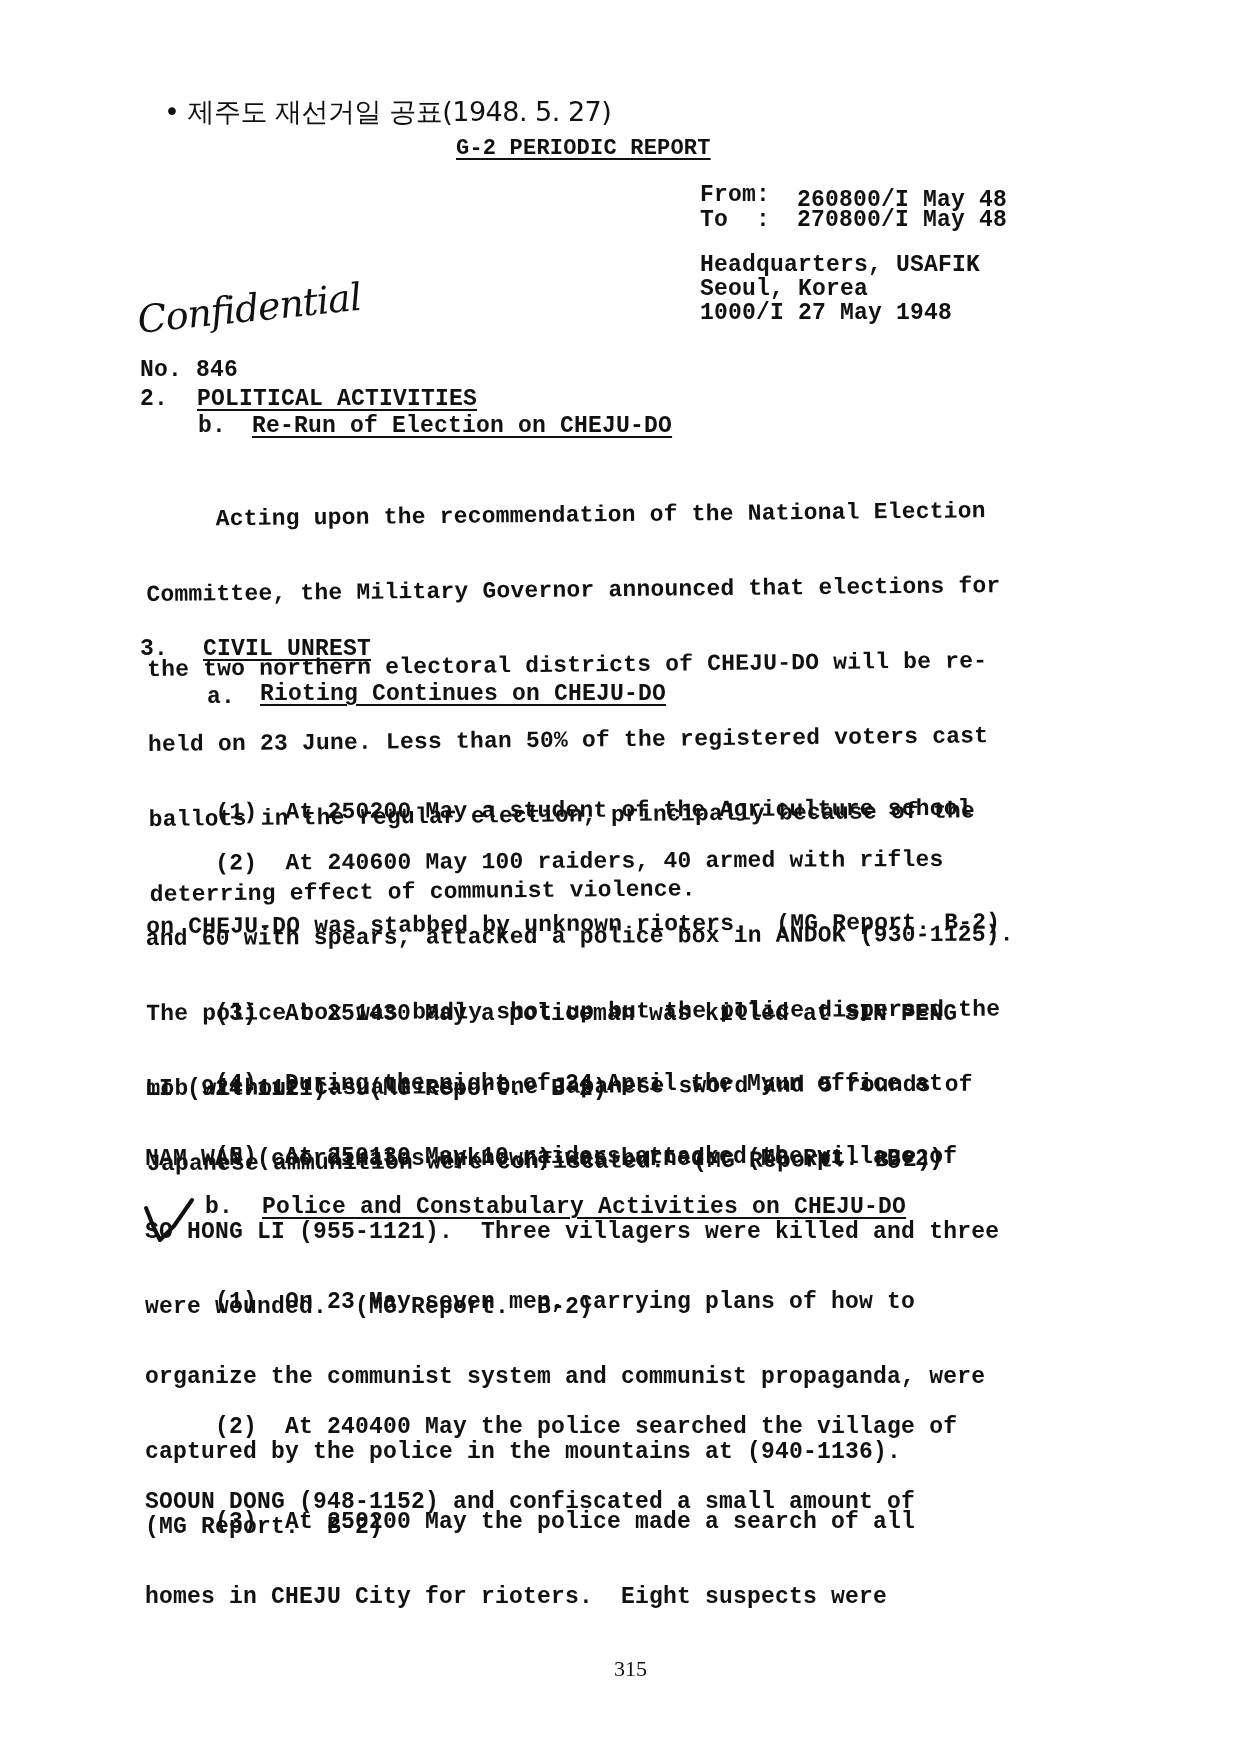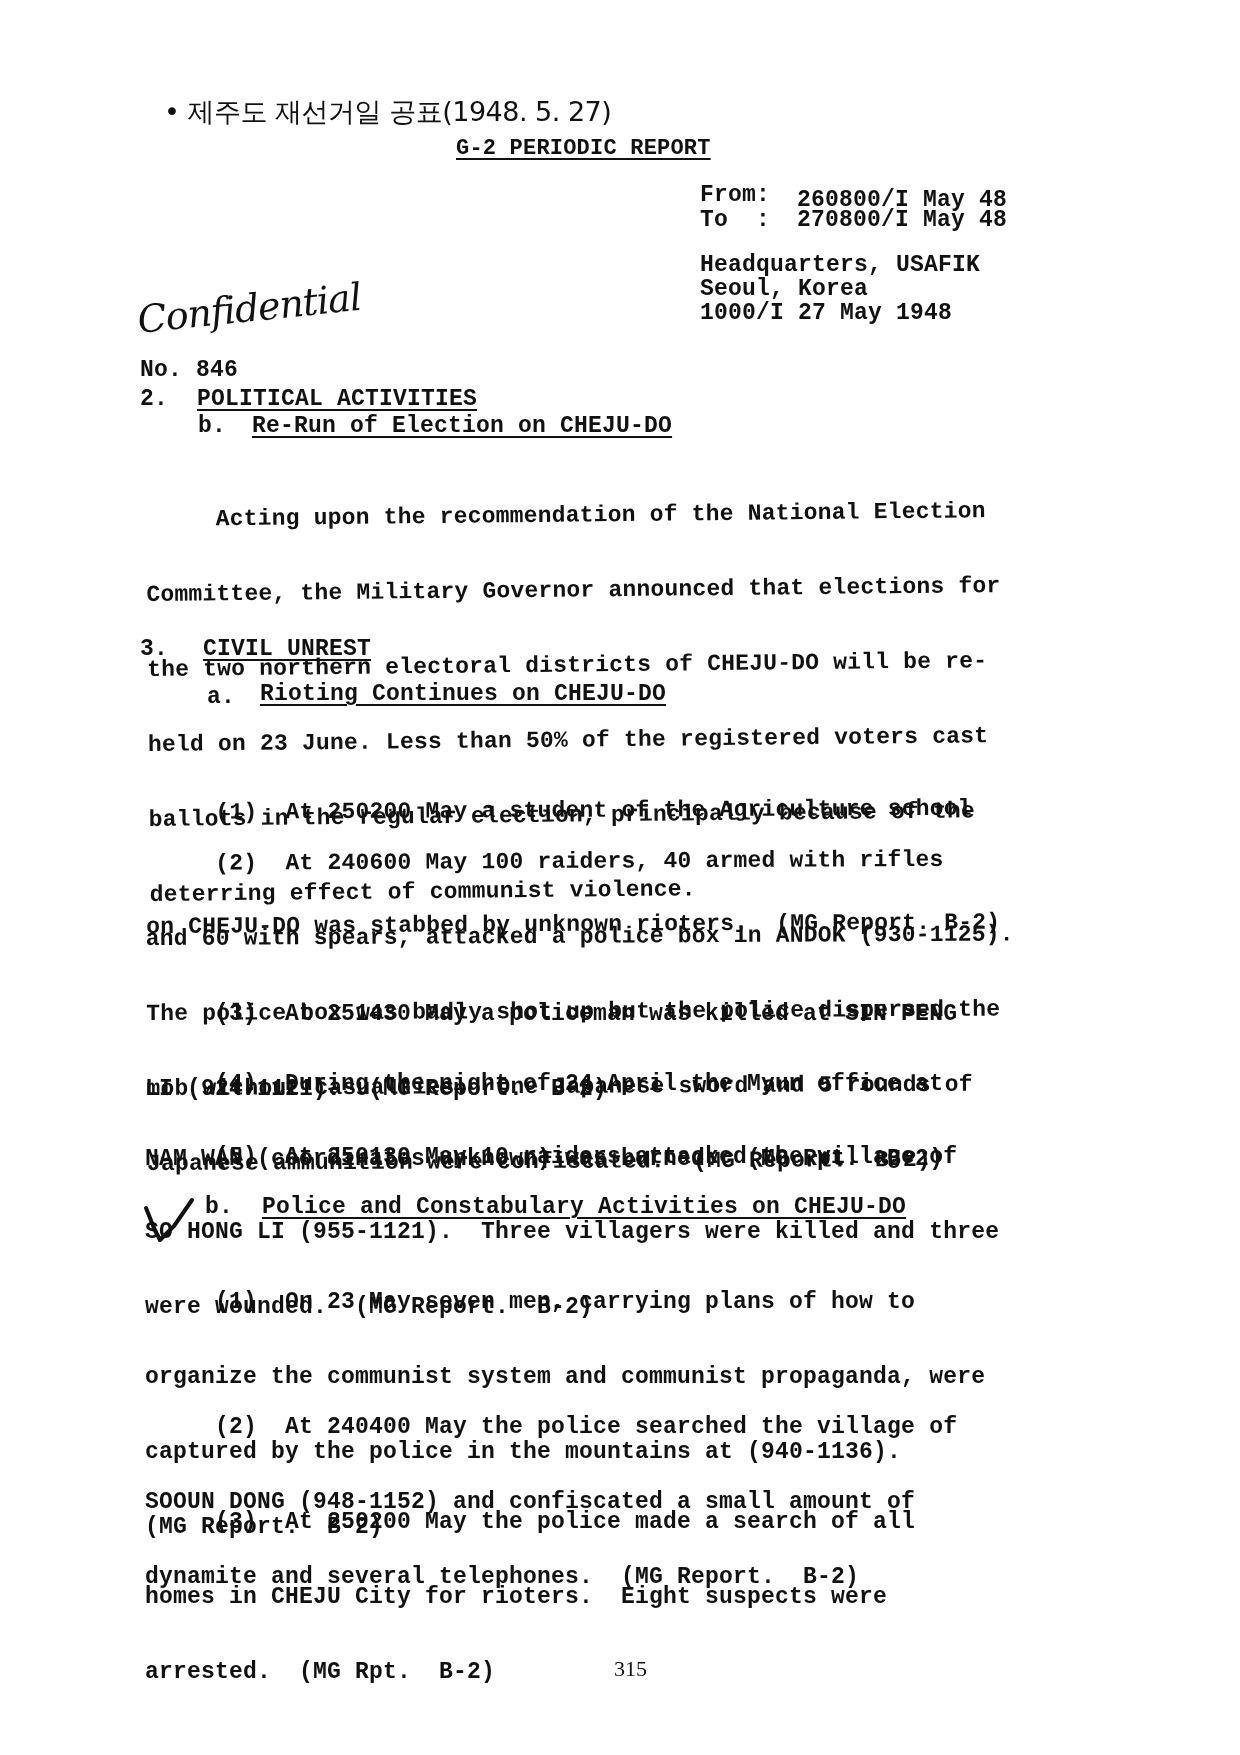--- a/index.html
+++ b/index.html
@@ -105,24 +105,22 @@
     <div class="para tw" style="left:145px; top:1240px;">
       <div>     (1)  On 23 May seven men, carrying plans of how to</div>
       <div>organize the communist system and communist propaganda, were</div>
       <div>captured by the police in the mountains at (940-1136).</div>
       <div>(MG Report.  B-2)</div>
     </div>
 
     <div class="para tw" style="left:145px; top:1365px;">
       <div>     (2)  At 240400 May the police searched the village of</div>
       <div>SOOUN DONG (948-1152) and confiscated a small amount of</div>
-      <div>dynamite and several telephones.  (MG Report.  B-2)</div>
     </div>
 
     <div class="para tw" style="left:145px; top:1460px;">
       <div>     (3)  At 250200 May the police made a search of all</div>
       <div>homes in CHEJU City for rioters.  Eight suspects were</div>
-      <div>arrested.  (MG Rpt.  B-2)</div>
     </div>
   </div>
 
   <div class="abs pageno" style="left:614px; top:1656px;">315</div>
 </div>
 
 </body></html>

